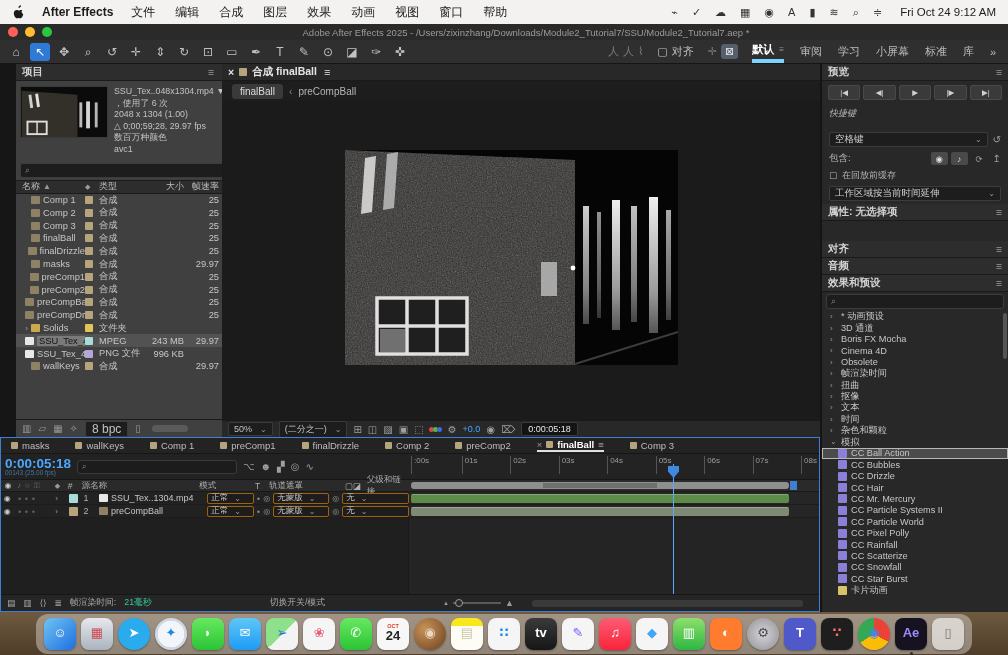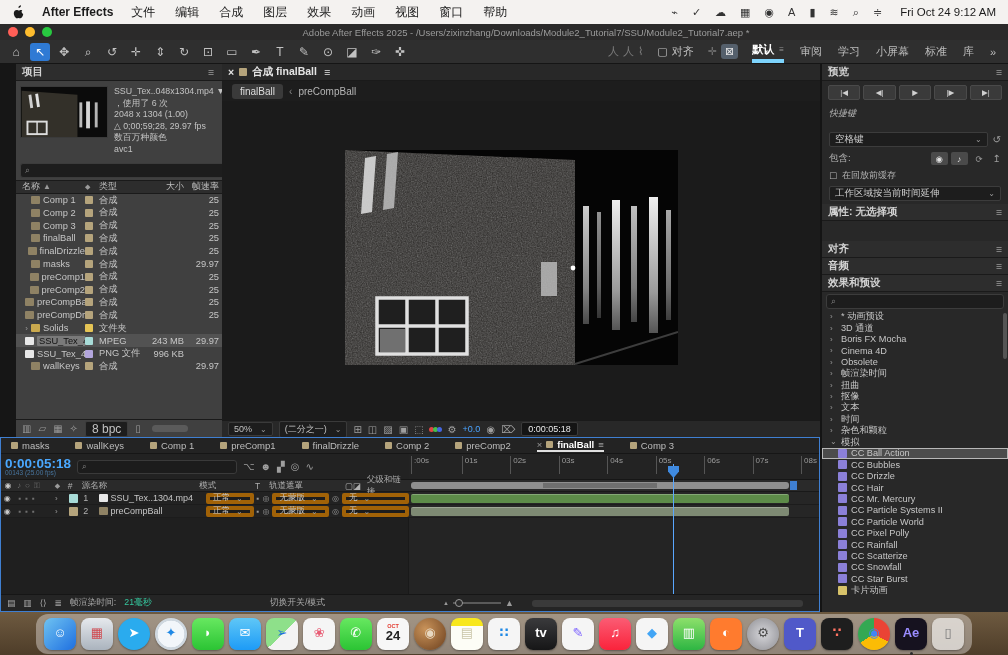--- a/index.html
+++ b/index.html
@@ -155,21 +155,21 @@
   .ll { width:408px; display:flex; align-items:center; gap:3px; height:100%; }
   .lg { flex:1; height:100%; position:relative; background:#262626; }
   .lbar { position:absolute; left:2px; right:30px; top:1.5px; bottom:1.5px; border-radius:2px;
     border-top:1px solid rgba(255,255,255,.25); }
   .col-eye { width:14px; text-align:center; color:#c9c9c9; font-size:8px; }
   .col-sp { width:40px; display:flex; gap:4px; padding-left:2px; color:#6f6f6f; font-size:8px; }
   .col-exp { width:12px; color:#9a9a9a; font-size:8px; }
   .col-sw { width:13px; } .col-sw b { display:block; width:9px; height:9px; border-radius:1px; }
   .col-num { width:14px; color:#b0b0b0; }
   .col-src { width:118px; display:flex; gap:3px; align-items:center; overflow:hidden; white-space:nowrap; }
-  .chip { background:#1d1d1d; border:4px solid #a16207; border-radius:2px; padding:0 3px;
+  .chip { background:#1d1d1d; border:1px solid #a16207; border-radius:2px; padding:0 3px;
     display:flex; align-items:center; gap:6px; height:11px; font-size:8.5px; }
   .modechip { width:52px; } .mattechip { width:62px; } .parentchip { width:74px; }
   .oo { color:#9a9a9a; font-size:8px; }
   .trest { flex:1; display:flex; }
   .trest .left { width:408px; background:#1f1f1f; border-right:1px solid #191919; }
   .trest .right { flex:1; background:#242424; position:relative; }
   .playhead { position:absolute; top:26px; bottom:17px; left:672px; width:1px; background:#59a7ff; z-index:5; }
   .phhandle { position:absolute; top:28px; left:667px; width:11px; height:12px; z-index:6; }
   .phhandle:before { content:""; position:absolute; inset:0; background:#3f8ae0;
     clip-path:polygon(0 0,100% 0,100% 45%,50% 100%,0 45%); }

